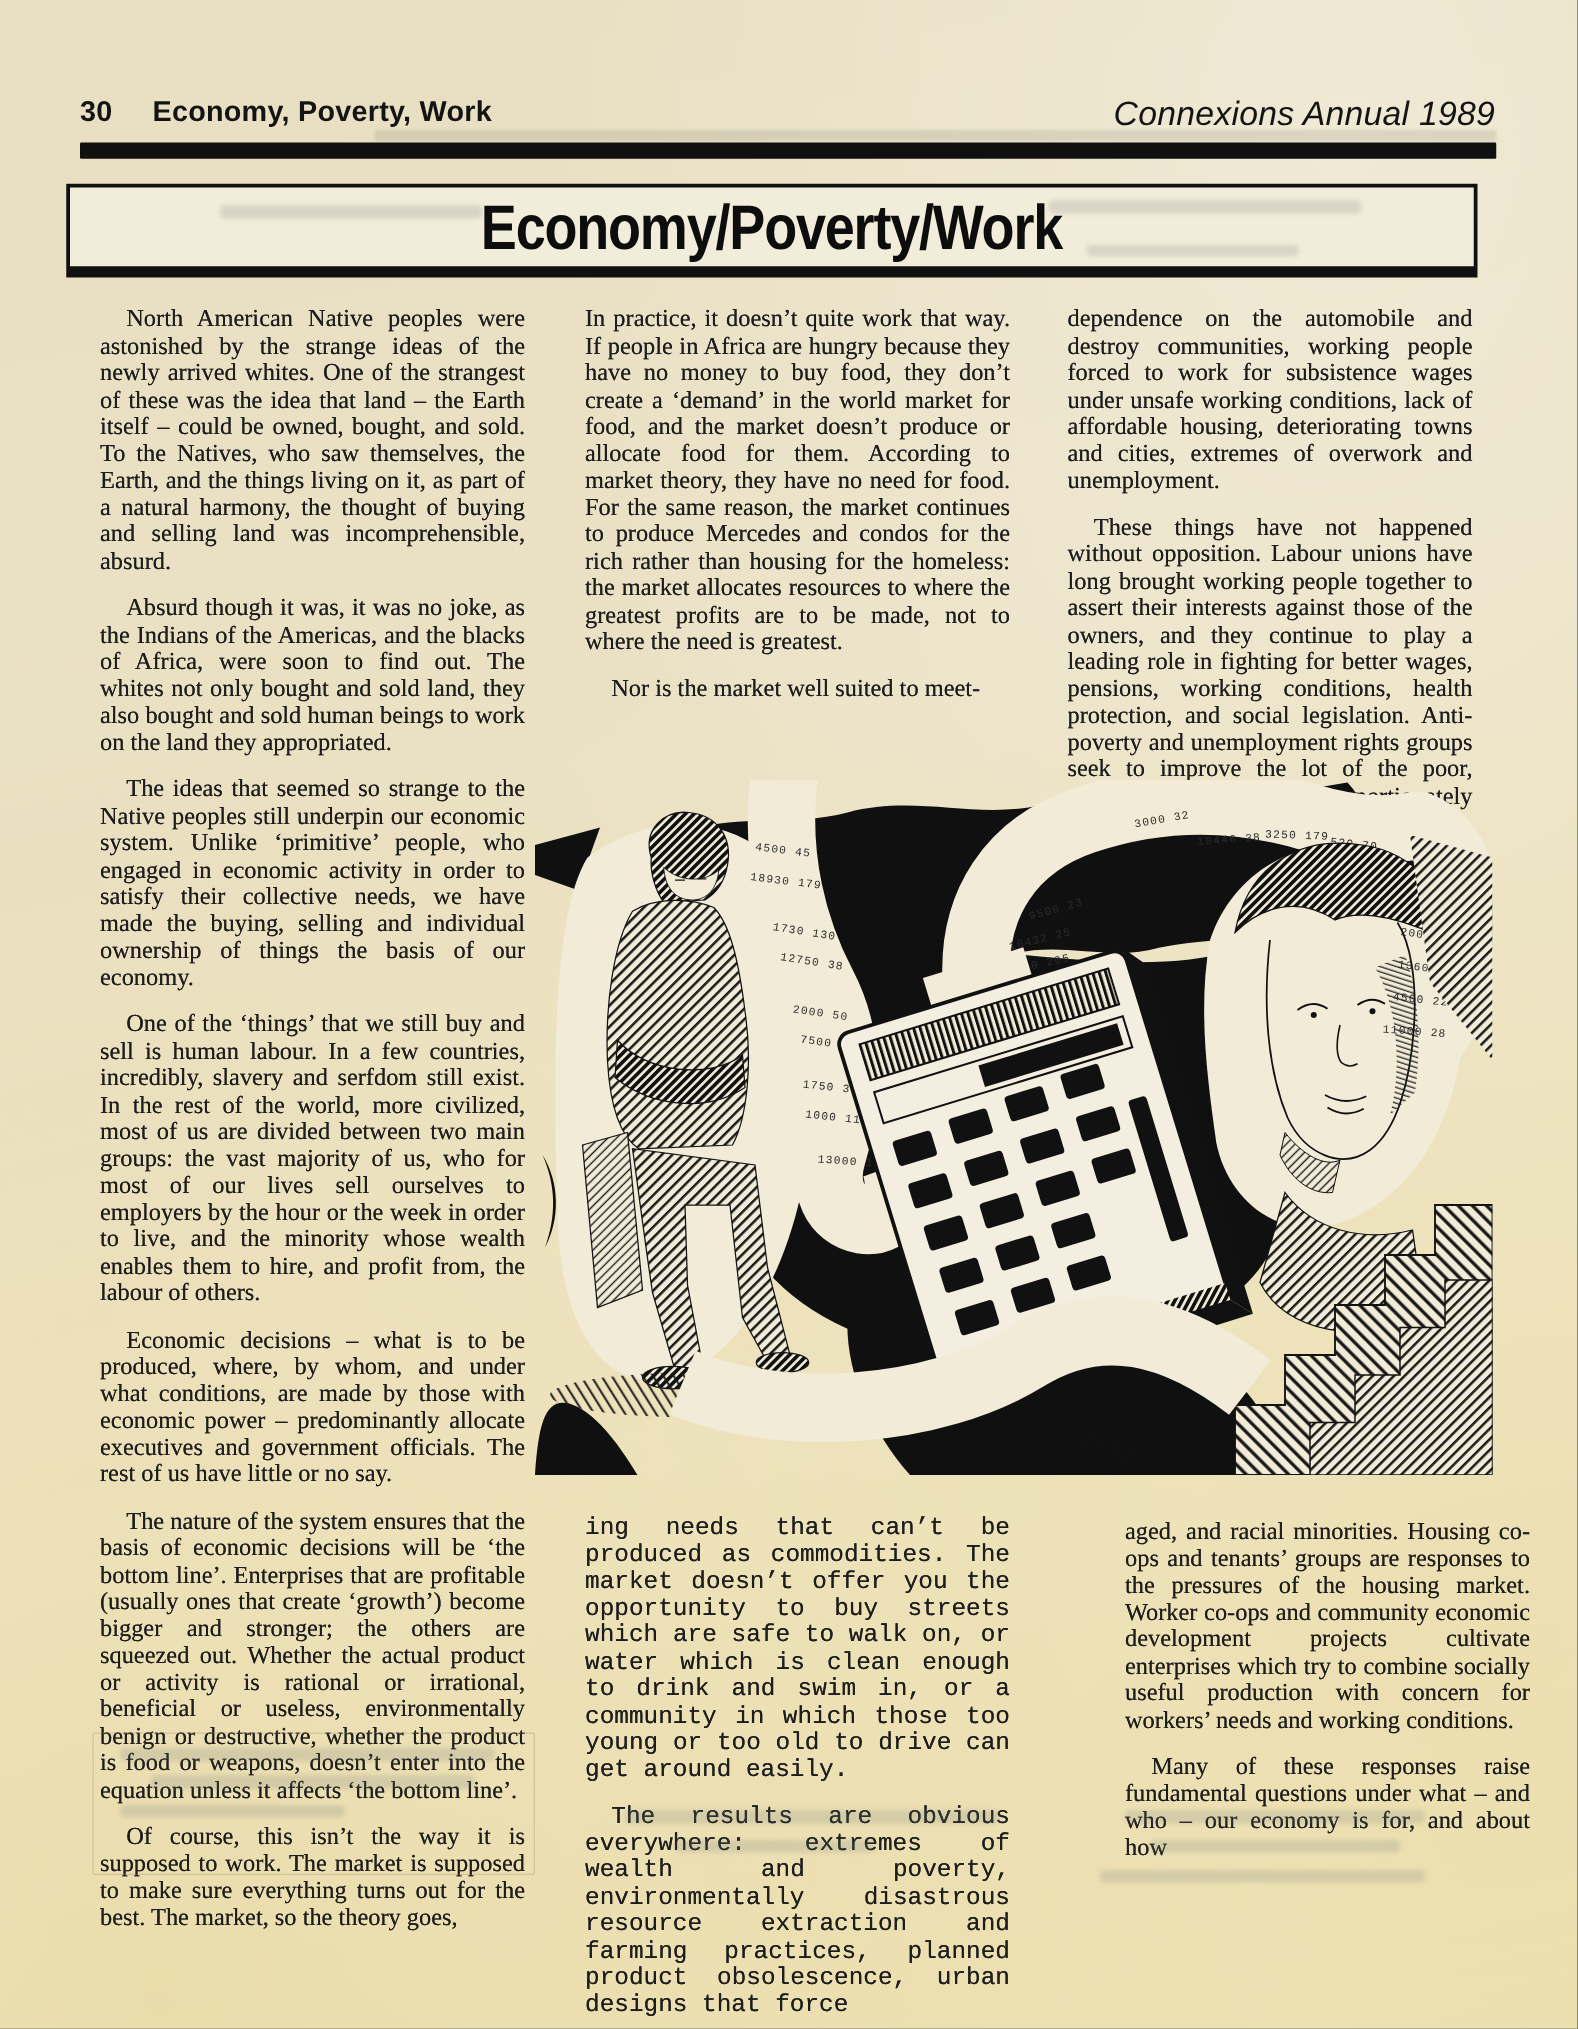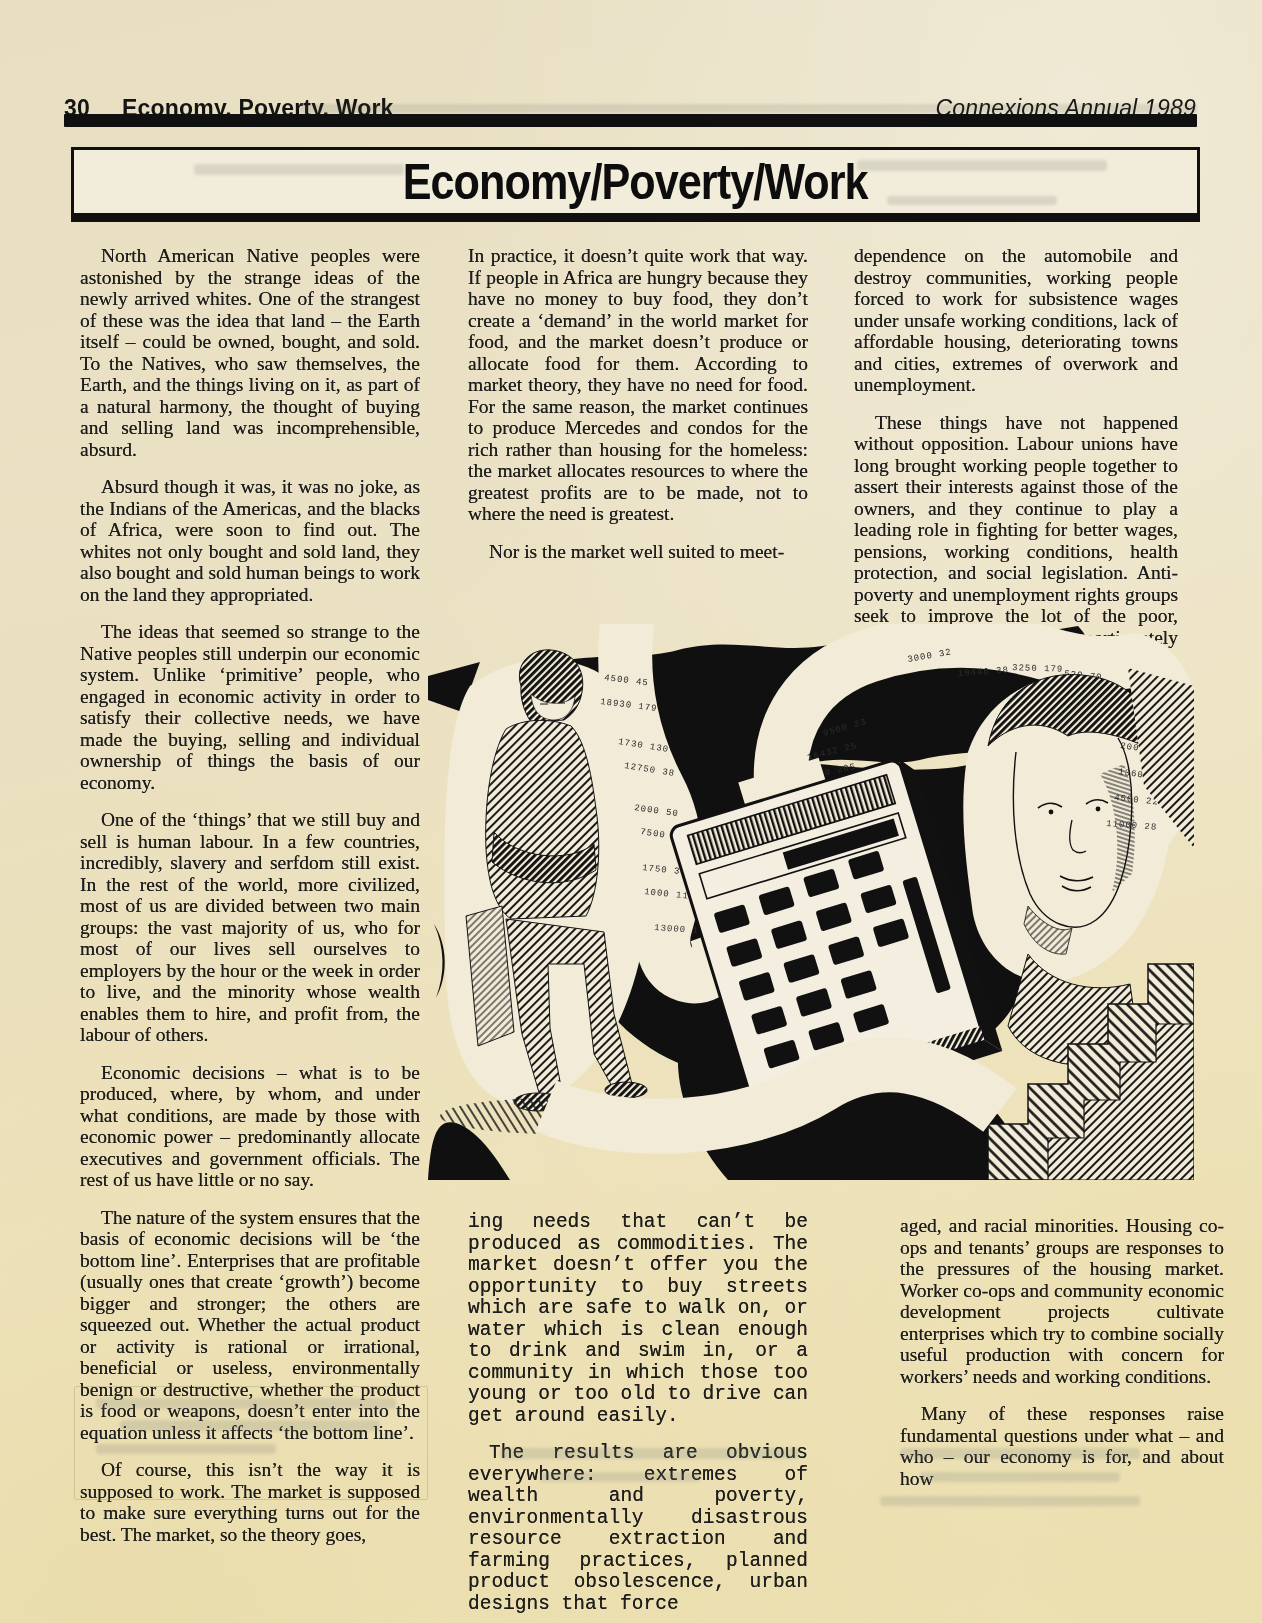--- a/index.html
+++ b/index.html
@@ -6,28 +6,28 @@
   html,body{margin:0;padding:0;background:#6b675c;}
   #page{
     position:relative; width:1262px; height:1623px; margin:0 auto; overflow:hidden;
     background:
       radial-gradient(ellipse at 85% 6%, rgba(255,255,255,.28), transparent 42%),
       radial-gradient(ellipse at 10% 98%, rgba(214,186,96,.20), transparent 55%),
       radial-gradient(ellipse at 95% 80%, rgba(220,195,110,.18), transparent 50%),
       linear-gradient(168deg,#e8dfc2 0%,#ebe2c6 35%,#f0e7c6 68%,#eee3b8 100%);
     font-family:"Liberation Serif",serif; color:#1d1d1d;
   }
-  .hdr{position:absolute; top:76px; font-family:"Liberation Sans",sans-serif; font-weight:700; font-size:23px; color:#141414; letter-spacing:.2px;margin-top:19px;}
+  .hdr{position:absolute; top:76px; font-family:"Liberation Sans",sans-serif; font-weight:700; font-size:23px; color:#141414; letter-spacing:.2px;}
   #hdr-num{left:64px;}
   #hdr-section{left:122px;}
-  #hdr-edition{right:66px; font-weight:400; font-style:italic; font-size:23px;}
+  #hdr-edition{right:66px; font-weight:400; font-style:italic; font-size:27px;}
   #rule-shadow{position:absolute; left:300px; top:104px; width:897px; height:9px; background:rgba(80,80,70,.13); filter:blur(1.2px);}
   #top-rule{position:absolute; left:64px; top:114px; width:1133px; height:13px; background:#101010; border-radius:1px;}
   #title-box{
-    position:absolute; left:71px; top:147px; width:1123px; height:63px;
+    position:absolute; left:53px; top:147px; width:1123px; height:63px;
     border:3px solid #101010; border-bottom-width:9px; background:#f2ecda;
     display:flex; align-items:center; justify-content:center;
   }
   #title-box .t{
     font-family:"Liberation Sans",sans-serif; font-weight:700; font-size:45px; color:#0d0d0d;
     letter-spacing:-1px; transform:scale(.96,1.12); white-space:nowrap;
   }
   .colblock{position:absolute; font-size:19.5px; line-height:21.5px; text-align:justify; text-shadow:0 0 .35px rgba(25,25,25,.85);}
   .colblock .para{margin:16px; text-indent:21px;}
   .colblock.cont .para:first-child{text-indent:0;}

